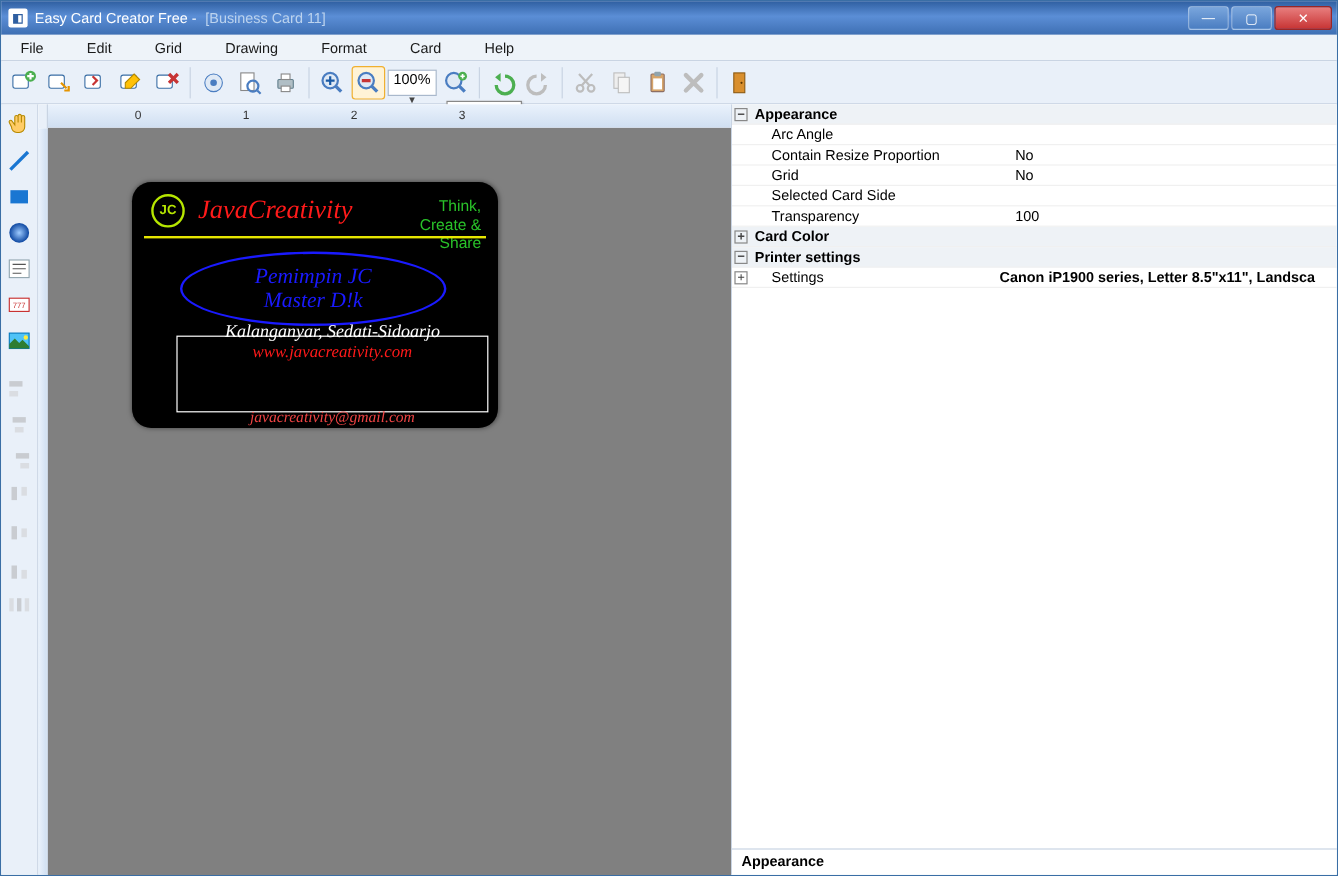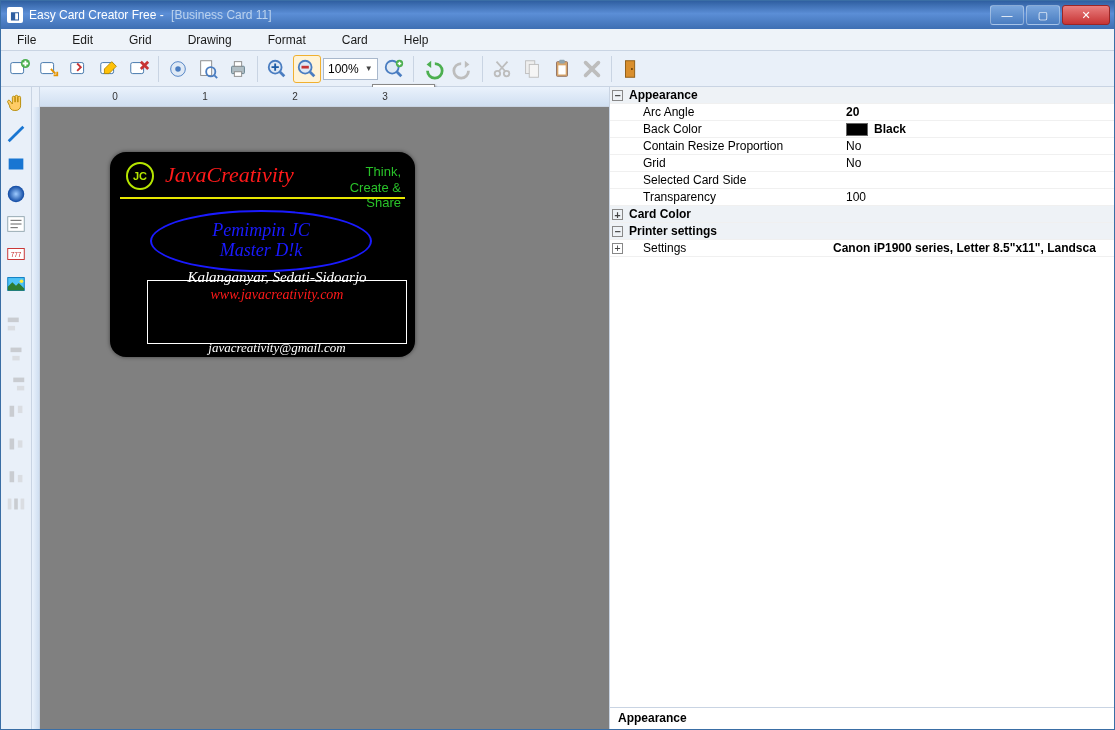--- a/index.html
+++ b/index.html
@@ -17,21 +17,21 @@
 
   
   .menubar { height:22px; background:#eef3f9; border-bottom:1px solid #c9d4e3; display:flex; align-items:center; padding:0 6px; gap:16px; }
   .menubar .menu-item { padding:3px 10px; color:#1a1a1a; border-radius:2px; }
 
   
   .toolbar { height:36px; background:#e9f0f9; border-bottom:1px solid #c9d4e3; display:flex; align-items:center; padding:0 4px; gap:2px; }
   .tool-btn { width:28px; height:28px; display:flex; align-items:center; justify-content:center; border:1px solid transparent; border-radius:3px; }
   .tool-btn svg { width:22px; height:22px; }
   .toolbar .sep { width:1px; height:26px; background:#c9d4e3; margin:0 3px; }
-  .zoom-combo { height:22px; border:1px solid #a9b8cc; background:#fff; display:flex; align-items:center; padding:0 4px; font-size:12px; gap:6px; }
+  .zoom-combo { height:22px; border:1px solid #a9b8cc; background:#fff; display:flex; align-items:center; padding:0 4px; font-size:12px; gap:6px;flex-direction:column; }
   .zoom-combo .caret { font-size:8px; color:#444; }
   .tooltip { position:absolute; background:#fff; border:1px solid #888; padding:2px 6px; font-size:11px; box-shadow:1px 1px 2px rgba(0,0,0,.25); }
 
   
   .body { flex:1; display:flex; min-height:0; position:relative; }
   .left-palette { width:37px; background:#e9f0f9; border-right:1px solid #c9d4e3; display:flex; flex-direction:column; align-items:center; padding-top:4px; gap:4px; }
   .pal-btn { width:30px; height:26px; display:flex; align-items:center; justify-content:center; border:1px solid transparent; border-radius:3px; }
   .pal-btn svg { width:22px; height:22px; }
   .pal-btn.disabled svg * { filter:grayscale(1); opacity:.5; }
   .pal-btn.disabled { pointer-events:none; }
@@ -47,21 +47,21 @@
 
   .card { position:absolute; left:70px; top:45px; width:305px; height:205px; background:#000; border-radius:16px; box-shadow:0 0 4px rgba(0,0,0,.5); }
   .card .topline { position:absolute; left:10px; right:10px; top:45px; height:2px; background:#e6e600; }
   .card .logo { position:absolute; left:16px; top:10px; width:28px; height:28px; border-radius:50%; border:2px solid #b6e600; display:flex; align-items:center; justify-content:center; color:#b6e600; font-size:11px; font-weight:bold;text-align:right; }
   .card .brand { position:absolute; left:55px; top:10px; width:170px; font-family:"Brush Script MT", cursive; font-style:italic; font-size:22px; color:#ff1a1a; }
   .card .tagline { position:absolute; right:14px; top:12px; width:70px; font-size:13px; color:#29c229; text-align:right; line-height:1.2;margin-left:25px; }
   .card .ellipse { position:absolute; left:40px; top:58px; width:222px; height:62px; border:2px solid #1a1aff; border-radius:50%; display:flex; flex-direction:column; align-items:center; justify-content:center; font-family:"Monotype Corsiva","Brush Script MT",cursive; font-style:italic; color:#1a1aff; font-size:18px; line-height:1.1; }
   .card .box { position:absolute; left:37px; top:128px; width:260px; height:64px; border:1px solid #fff; display:flex; flex-direction:column; align-items:center; justify-content:center; gap:1px; }
   .card .addr { color:#fff; font-family:"Monotype Corsiva","Brush Script MT",cursive; font-style:italic; font-size:15px; }
   .card .url  { color:#ff1a1a; font-family:"Monotype Corsiva",cursive; font-style:italic; font-size:14px;text-align:center; }
-  .card .mail { color:#ffffff; font-family:"Monotype Corsiva",cursive; font-style:italic; font-size:13px;margin-top:36px; }
+  .card .mail { color:#ef4444; font-family:"Monotype Corsiva",cursive; font-style:italic; font-size:13px;margin-top:36px; }
 
   
   .prop-panel { width:505px; min-width:505px; display:flex; flex-direction:column; border-left:1px solid #c9d4e3; background:#fff; font-size:12px; }
   .prop-rows { flex:1; overflow:auto; }
   .prow { display:flex; align-items:center; min-height:17px; border-bottom:1px solid #f0f0f0; }
   .prow .exp { width:15px; text-align:center; color:#444; font-size:10px; cursor:pointer; user-select:none; border:1px solid #888; height:11px; width:11px; margin:0 2px; line-height:9px; font-family:monospace; }
   .prow .noexp { width:15px; }
   .prow.header { background:#eef2f6; font-weight:bold; }
   .prow .plabel { flex:0 0 215px; padding-left:4px; }
   .prow .pval { flex:1; padding-left:6px; display:flex; align-items:center; gap:6px; }
@@ -357,29 +357,20 @@
 
     <div class="prop-panel">
       <div class="prop-rows">
         <div class="prow header">
           <span class="exp">−</span>
           <span class="plabel">Appearance</span>
         </div>
         <div class="prow sub">
           <span class="noexp"></span>
           <span class="plabel">Arc Angle</span>
-          <span class="pval bold">20</span>
-        </div>
-        <div class="prow sub">
-          <span class="noexp"></span>
-          <span class="plabel">Back Color</span>
-          <span class="pval bold">
-            <span class="swatch" style="background:#000"></span>
-            <span>Black</span>
-          </span>
         </div>
         <div class="prow sub">
           <span class="noexp"></span>
           <span class="plabel">Contain Resize Proportion</span>
           <span class="pval">No</span>
         </div>
         <div class="prow sub">
           <span class="noexp"></span>
           <span class="plabel">Grid</span>
           <span class="pval">No</span>

